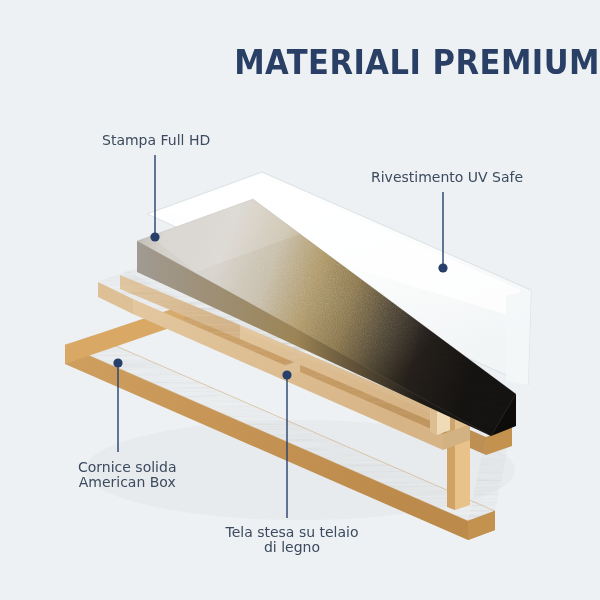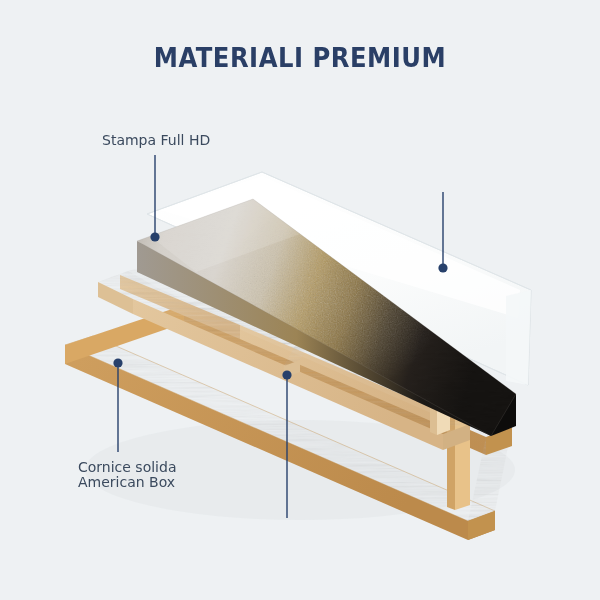--- a/index.html
+++ b/index.html
@@ -18,39 +18,39 @@
     position: absolute;
     left: 0; top: 0;
     width: 600px;
     height: 600px;
   }
   .title {
     position: absolute;
     left: 0;
     top: 42px;
     width: 600px;
-    text-align: center;
-    font-size: 27px;
+    text-align: right;
+    font-size: 34px;
     font-weight: bold;
     letter-spacing: 0.5px;
     color: #2a3f66;
     font-family: "DejaVu Sans", sans-serif;
     font-stretch: condensed;
   }
   .callout-text {
     position: absolute;
     color: #3b4a5e;
     font-size: 14px;
     line-height: 15px;
     font-family: "DejaVu Sans", sans-serif;
     white-space: pre-line;
   }
   #lbl-print   { left: 102px; top: 133px; text-align: left; }
   #lbl-uv      { left: 371px; top: 170px; text-align: left; }
-  #lbl-frame   { left: 78px;  top: 460px; text-align: left; }
+  #lbl-frame   { left: 78px;  top: 460px; text-align: center; }
   #lbl-canvas  { left: 222px; top: 525px; text-align: center; width: 140px; }
   svg { display: block; }
 </style>
 </head>
 <body>
 
 <div id="stage">
 
   <div class="title">MATERIALI PREMIUM</div>
 
@@ -247,16 +247,19 @@
 
       <line x1="118" y1="363" x2="118" y2="452" stroke="#27406b" stroke-width="1.4"></line>
       <circle cx="118" cy="363" r="4.6" fill="#27406b"></circle>
 
       <line x1="287" y1="375" x2="287" y2="518" stroke="#27406b" stroke-width="1.4"></line>
       <circle cx="287" cy="375" r="4.6" fill="#27406b"></circle>
     </g>
   </svg>
 
   <div class="callout-text" id="lbl-print">Stampa Full HD</div>
+  <div class="callout-text" id="lbl-uv">Rivestimento UV Safe</div>
   <div class="callout-text" id="lbl-frame">Cornice solida
 American Box</div>
+  <div class="callout-text" id="lbl-canvas">Tela stesa su telaio
+di legno</div>
 
 </div>
 
 </body></html>

